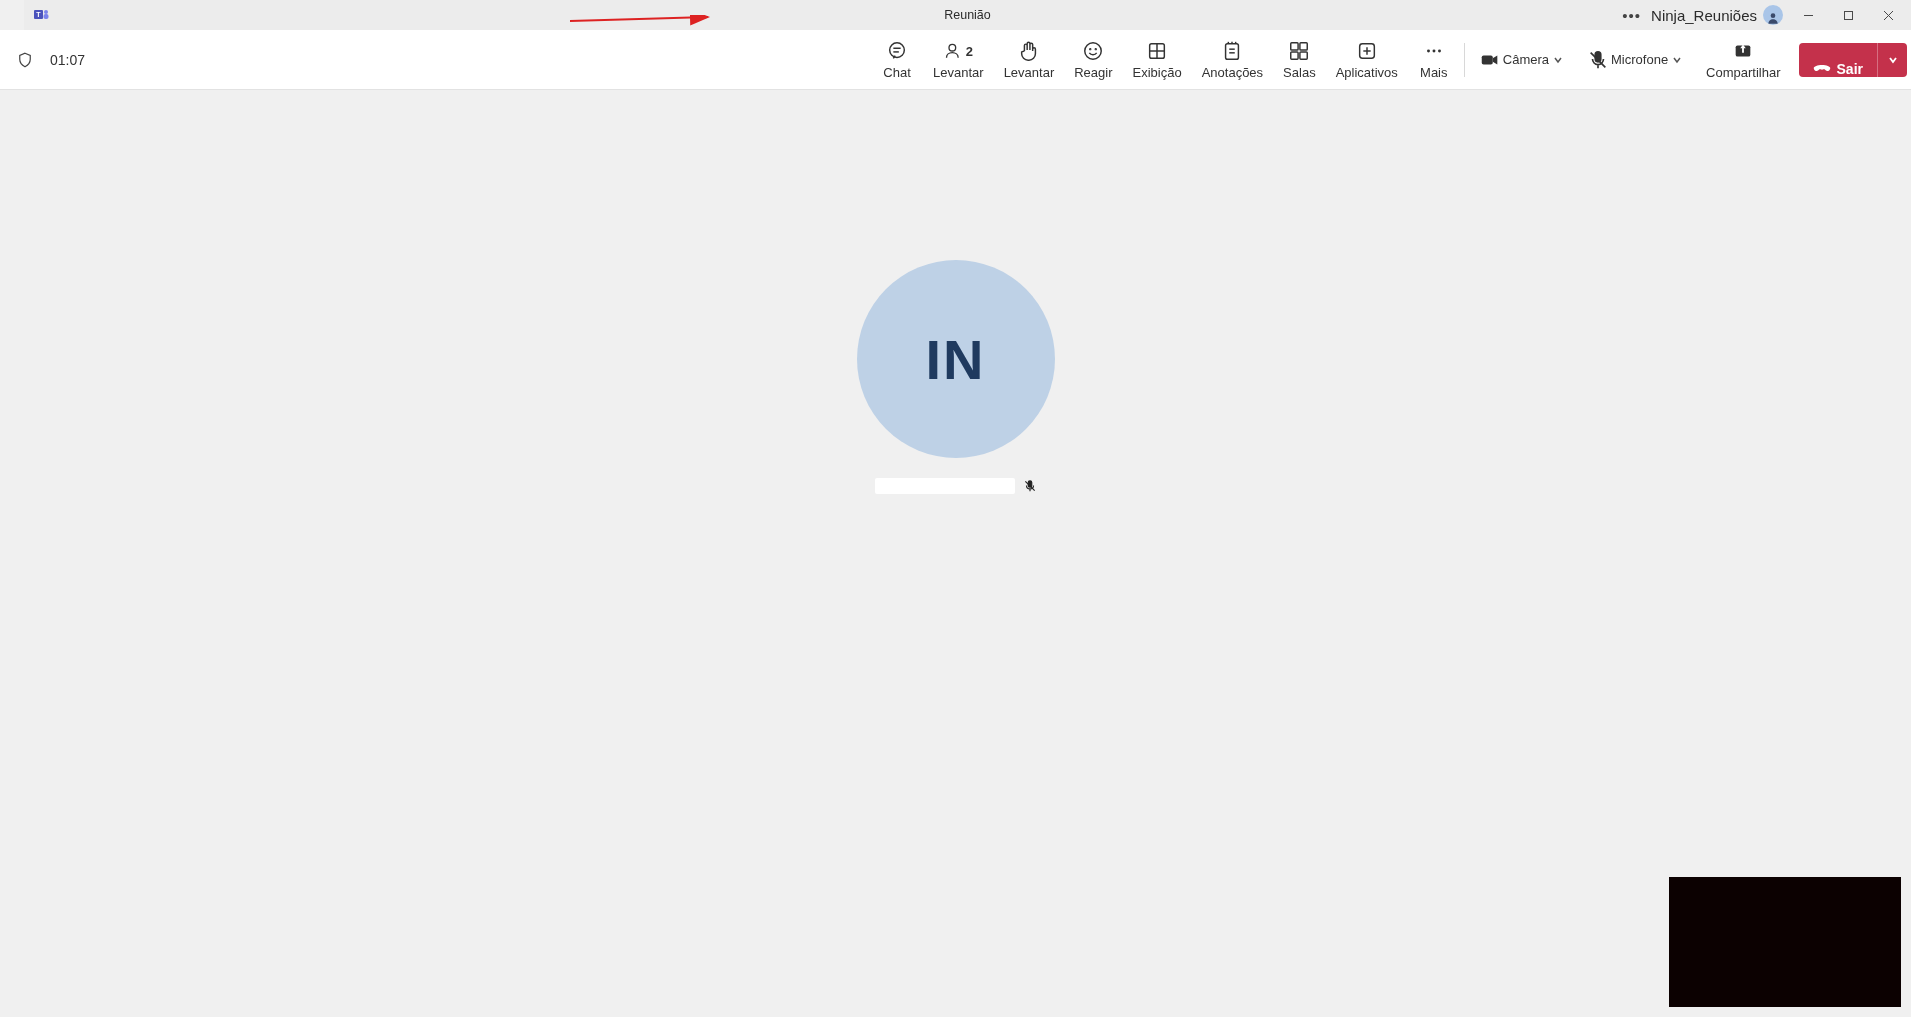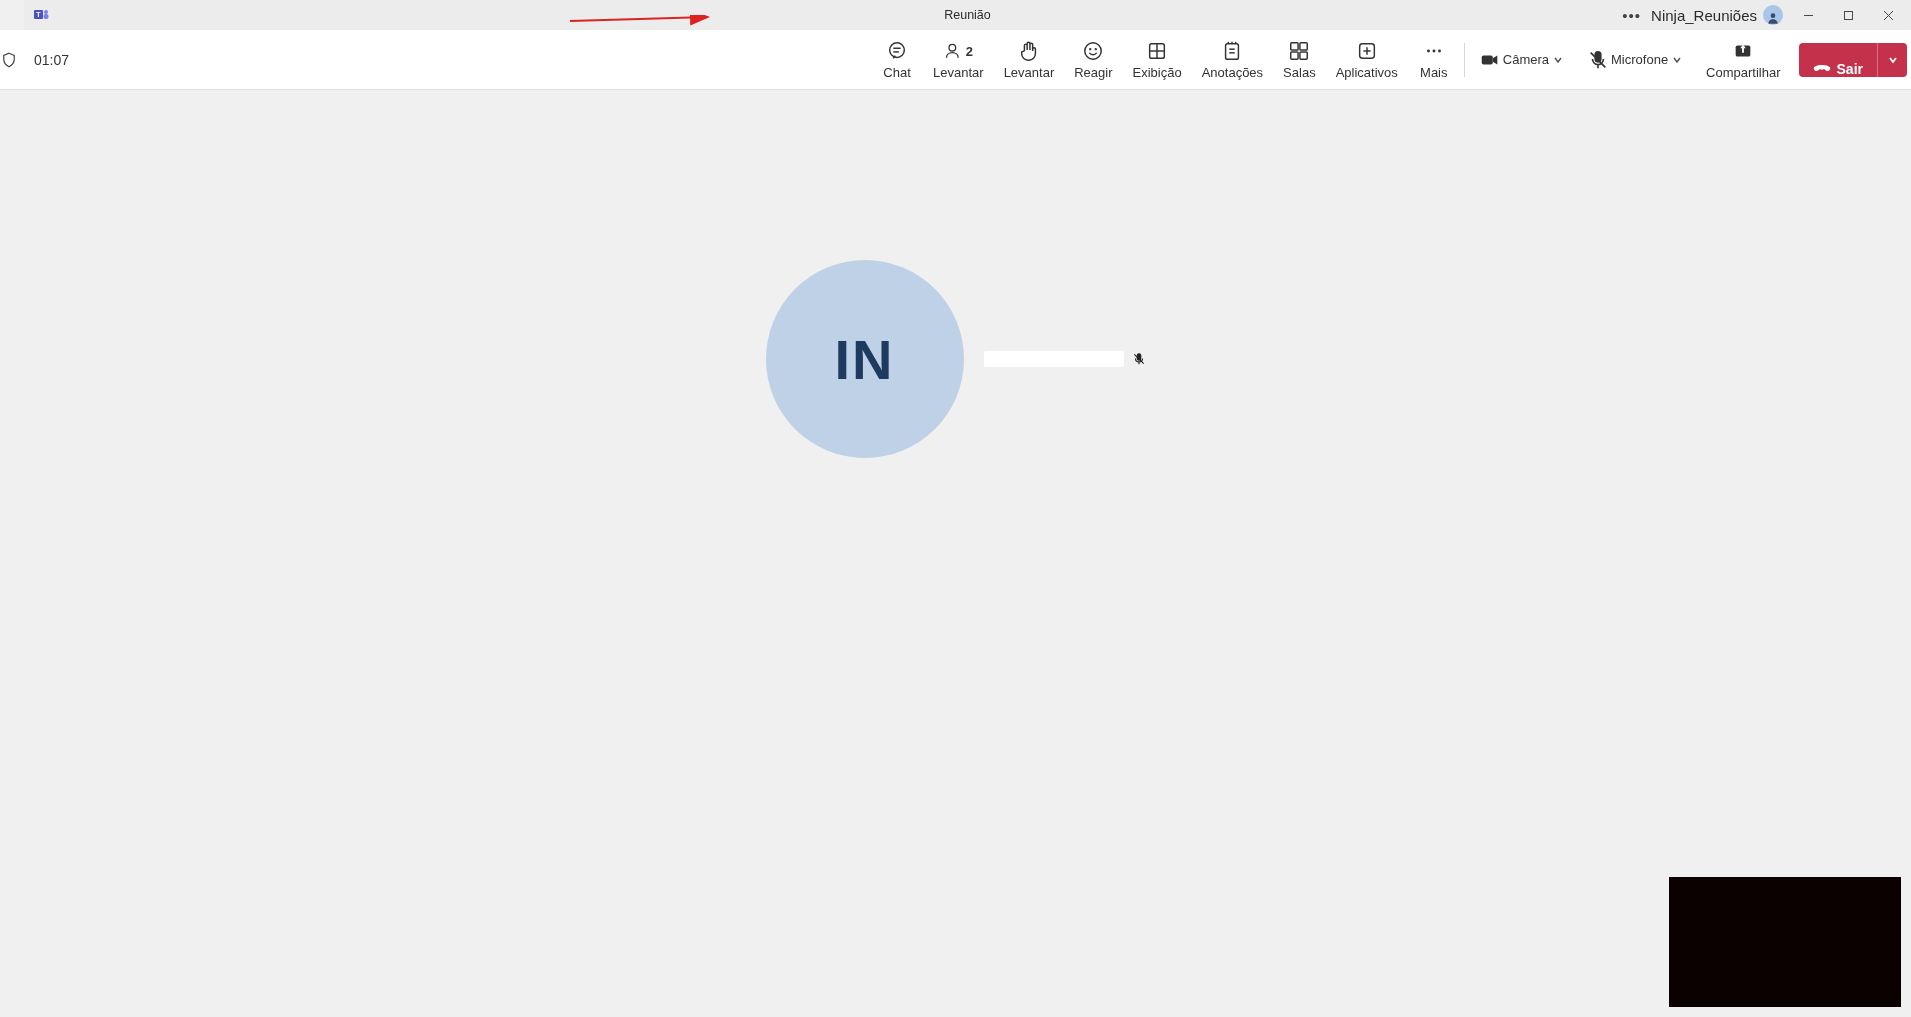--- a/index.html
+++ b/index.html
@@ -15,38 +15,38 @@
     .titlebar .user    { display: flex; align-items: center; gap: 6px; font-size: 15px; color: #2b2b2b; }
     .titlebar .dots    { font-size: 15px; color: #444; letter-spacing: 1px; cursor: pointer; }
     .avatar-small      { width: 20px; height: 20px; border-radius: 50%; background: #a9c5e8; display: flex; align-items: flex-end; justify-content: center; overflow: hidden; }
     .avatar-small svg  { width: 14px; height: 14px; }
 
     
     .annotation-arrow { position: absolute; top: 15px; left: 570px; pointer-events: none; }
 
     
     .toolbar { height: 60px; background: #ffffff; border-bottom: 1px solid #e2e2e2; display: flex; align-items: center; }
-    .toolbar .left     { display: flex; align-items: center; gap: 16px; }
+    .toolbar .left     { display: flex; align-items: center; gap: 16px; padding-left: 16px; }
     .toolbar .timer    { font-size: 14px; color: #333; }
     .toolbar .center   { margin-left: auto; display: flex; align-items: stretch; height: 100%; }
     .tbtn { display: flex; flex-direction: column; align-items: center; justify-content: center; gap: 2px; padding: 0 10px; cursor: pointer; min-width: 52px; }
     .tbtn .ic { height: 24px; display: flex; align-items: center; justify-content: center; }
     .tbtn .lbl { font-size: 13px; color: #333; white-space: nowrap; }
     .tbtn.with-chev { flex-direction: row; gap: 0; }
     .tbtn.with-chev .stack { display: flex; flex-direction: row; align-items: center; gap: 2px; }
     .tbtn.with-chev .chev  { padding: 0 4px; }
     .vsep { width: 1px; height: 34px; background: #d8d8d8; align-self: center; margin: 0 4px; }
 
     .leave-btn { display: flex; align-items: center; align-self: center; height: 34px; margin-left: 8px; margin-right: 4px; border-radius: 4px; overflow: hidden; }
     .leave-btn .main { background: #c4314b; color: #fff; font-size: 14px; font-weight: 600; display: flex; align-items: flex-end; gap: 6px; padding: 0 14px; height: 100%; cursor: pointer; }
     .leave-btn .drop { background: #c4314b; width: 30px; height: 100%; display: flex; align-items: center; justify-content: center; cursor: pointer; border-left: 1px solid rgba(255,255,255,.3); }
 
     
     .stage { position: absolute; top: 90px; left: 0; right: 0; bottom: 0; background: #f0f0f0; display: flex; align-items: flex-start; justify-content: center; }
-    .participant { margin-top: 170px; display: flex; flex-direction: row; align-items: center; gap: 20px; }
+    .participant { margin-top: 170px; display: flex; flex-direction: column; align-items: center; gap: 20px; }
     .big-avatar { width: 198px; height: 198px; border-radius: 50%; background: #bed1e6; display: flex; align-items: center; justify-content: center; }
     .big-avatar .initials { font-size: 56px; font-weight: 600; color: #1f3a5f; letter-spacing: 2px; }
     .name-row { display: flex; align-items: center; gap: 8px; }
     .name-row .name-blur { width: 140px; height: 16px; background: #fff; border-radius: 2px; }
     .mic-muted { display: flex; }
 
     .self-view { position: absolute; right: 10px; bottom: 10px; width: 232px; height: 130px; background: #0c0101; }
 
     svg { display: block; }
   </style>

